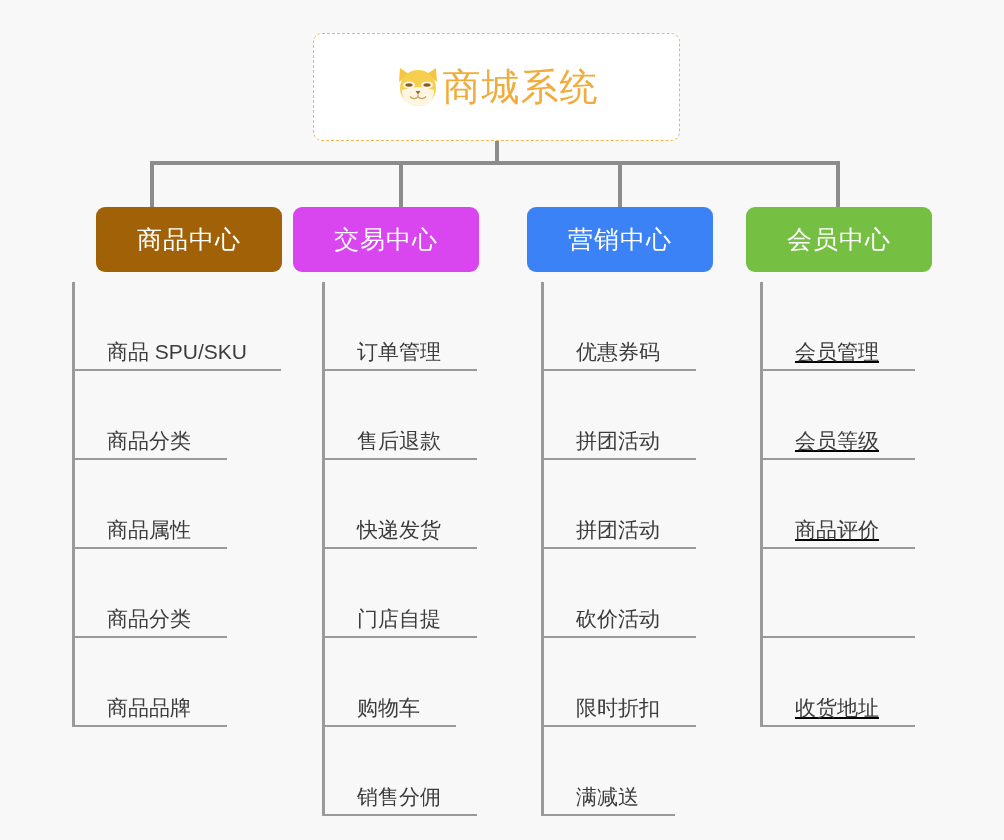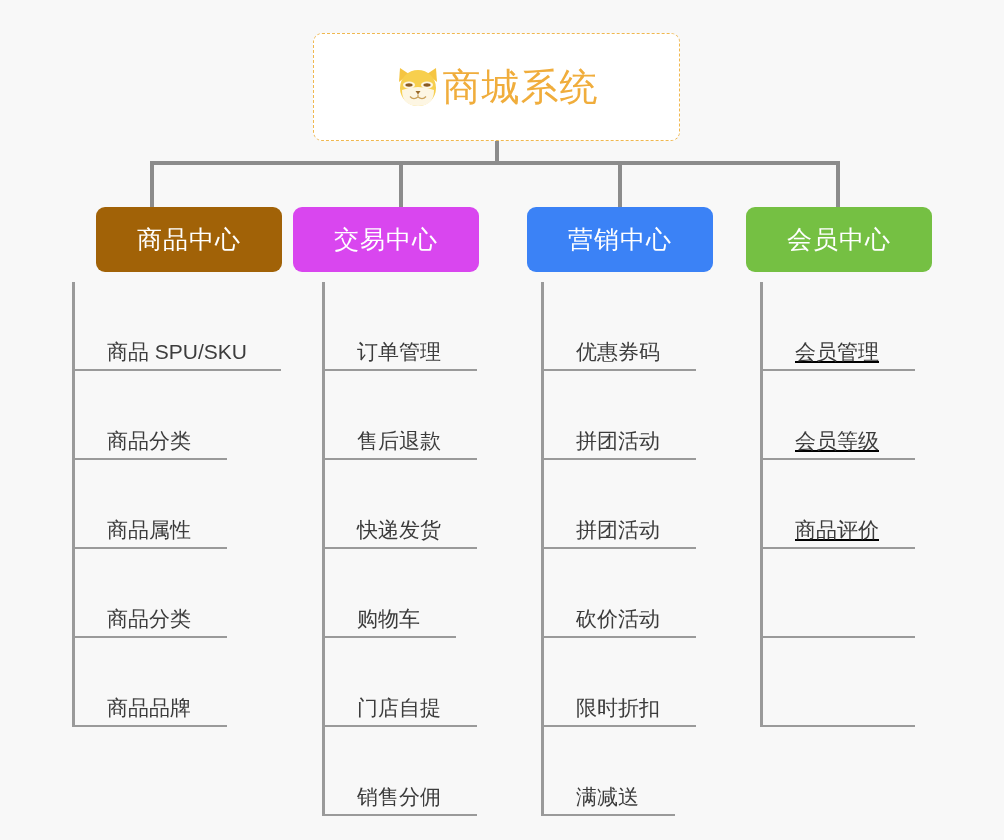--- a/index.html
+++ b/index.html
@@ -180,28 +180,28 @@
         </div>
         <div class="col-item">
           <span class="txt">售后退款</span>
           <span class="rule" style="width: 152px;"></span>
         </div>
         <div class="col-item">
           <span class="txt">快递发货</span>
           <span class="rule" style="width: 152px;"></span>
         </div>
         <div class="col-item">
+          <span class="txt">门店自提</span>
+          <span class="rule" style="width: 152px;"></span>
+        </div>
+        <div class="col-item">
           <span class="txt">购物车</span>
           <span class="rule" style="width: 131px;"></span>
         </div>
         <div class="col-item">
-          <span class="txt">门店自提</span>
-          <span class="rule" style="width: 152px;"></span>
-        </div>
-        <div class="col-item">
           <span class="txt">销售分佣</span>
           <span class="rule" style="width: 152px;"></span>
         </div>
       </div>
       <div class="cat-head" style="left: 527px; background: #3b82f6;">
         <span>营销中心</span>
       </div>
       <div class="col-list" style="left: 541px;">
         <div class="col-item">
           <span class="txt">优惠券码</span>
@@ -241,18 +241,19 @@
           <span class="rule" style="width: 152px;"></span>
         </div>
         <div class="col-item">
           <span class="txt">商品评价</span>
           <span class="rule" style="width: 152px;"></span>
         </div>
         <div class="col-item">
           <span class="rule" style="width: 152px;"></span>
         </div>
         <div class="col-item">
+          <span class="txt">收货地址</span>
           <span class="rule" style="width: 152px;"></span>
         </div>
       </div>
     </div>
 
 </div>
 
 </body></html>

